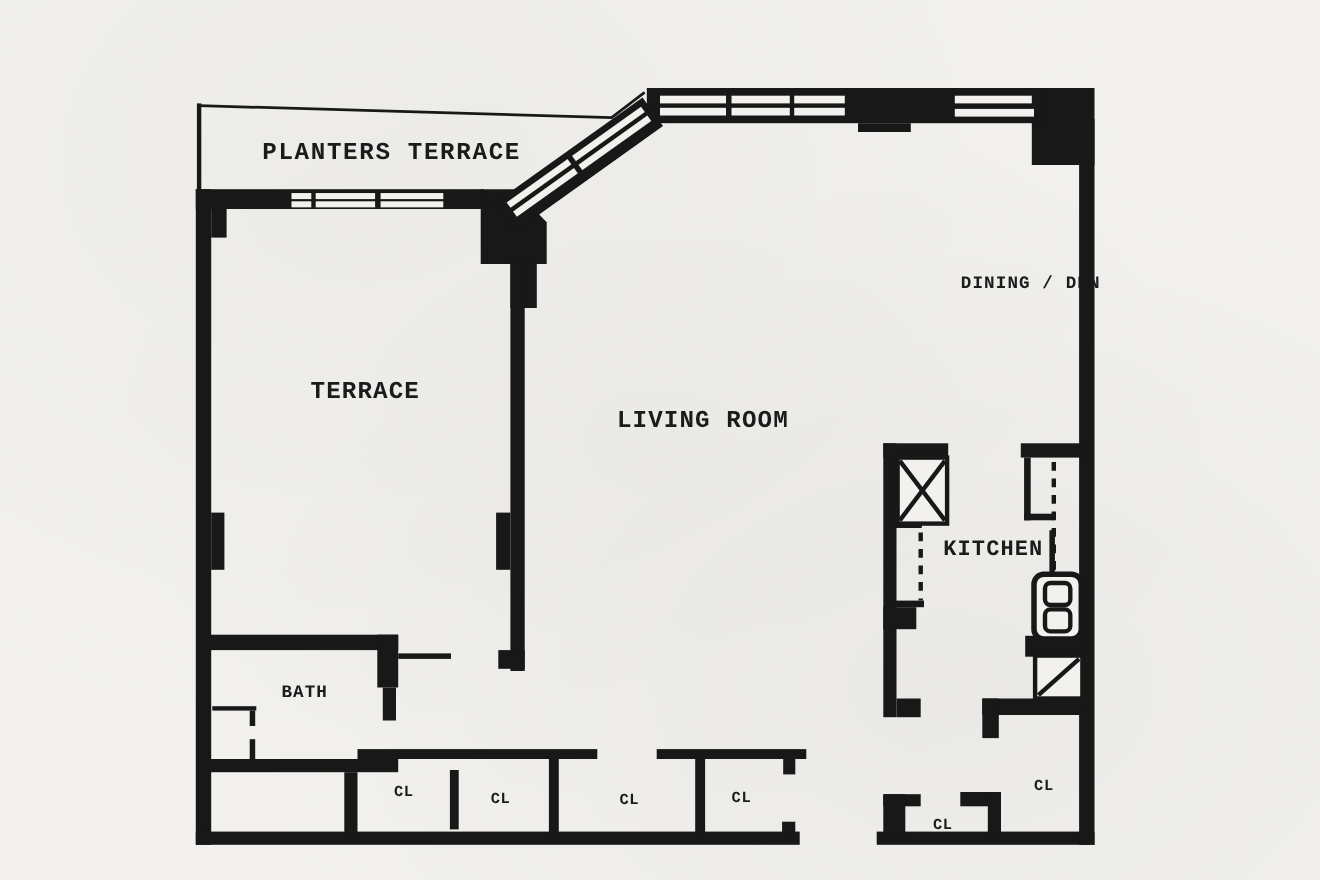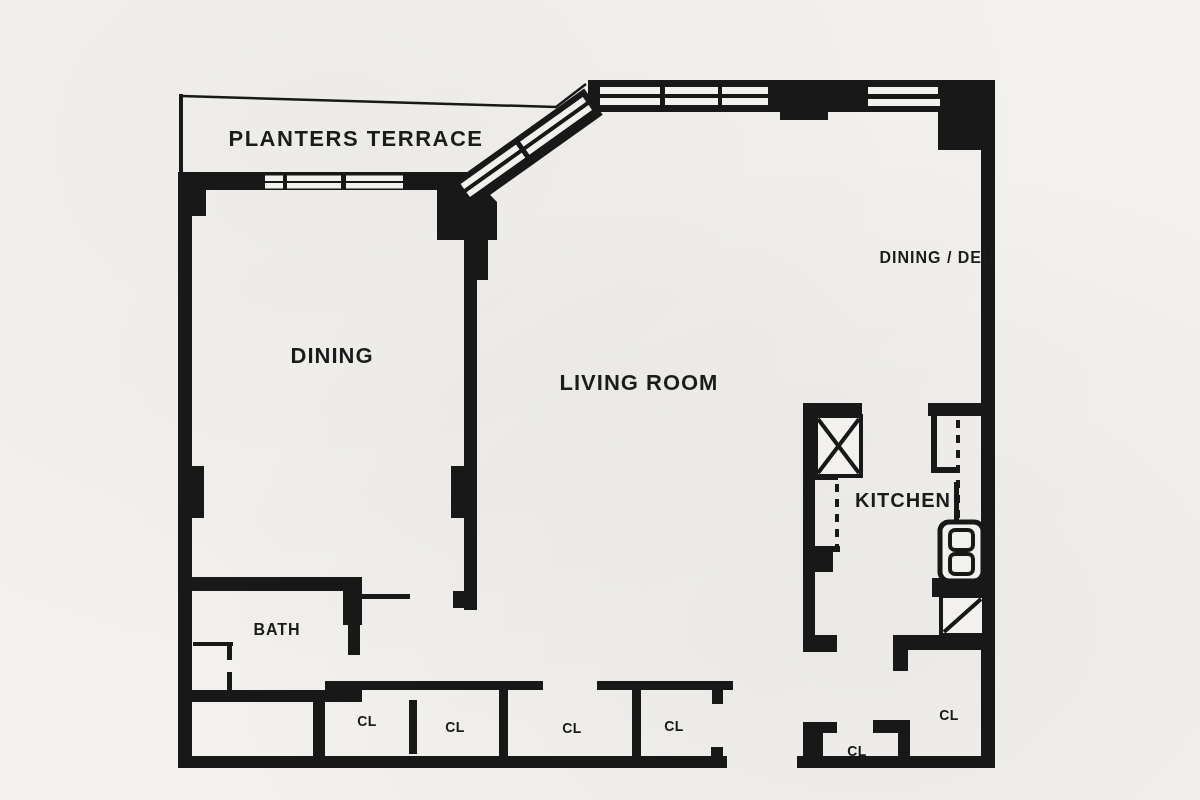--- a/index.html
+++ b/index.html
@@ -5,21 +5,21 @@
   html,body{margin:0;padding:0;}
   .stage{
     position:relative;
     width:1200px;height:800px;
     background:
       radial-gradient(ellipse at 28% 18%, rgba(0,0,0,0.025), transparent 60%),
       radial-gradient(ellipse at 72% 78%, rgba(0,0,0,0.03), transparent 55%),
       radial-gradient(ellipse at 50% 50%, rgba(0,0,0,0.012), transparent 70%),
       #f2f1ee;
     overflow:hidden;
-    font-family:Liberation Sans, sans-serif;
+    font-family:Liberation Mono, monospace;
   }
   .plan-svg{position:absolute;left:0;top:0;}
   .room-label{
     position:absolute;
     transform:translate(-50%,-50%);
     color:#1b1b1b;
     font-weight:700;
     white-space:nowrap;
     letter-spacing:1px;
     user-select:none;
@@ -159,21 +159,21 @@
 
       <g>
         <rect x="941" y="596" width="43" height="39" fill="#f2f1ee" stroke="#181818" stroke-width="4"></rect>
         <line x1="944" y1="632" x2="981" y2="599" stroke="#181818" stroke-width="4"></line>
       </g>
 
     </g>
   </svg>
 
   <div class="room-label lbl-terrace">PLANTERS TERRACE</div>
-  <div class="room-label lbl-bedroom">DINING</div>
+  <div class="room-label lbl-bedroom">TERRACE</div>
   <div class="room-label lbl-living">LIVING ROOM</div>
   <div class="room-label lbl-dining">DINING / DEN</div>
   <div class="room-label lbl-kitchen">KITCHEN</div>
   <div class="room-label lbl-bath">BATH</div>
 
   <div class="room-label lbl-cl lbl-cl1">CL</div>
   <div class="room-label lbl-cl lbl-cl2">CL</div>
   <div class="room-label lbl-cl lbl-cl3">CL</div>
   <div class="room-label lbl-cl lbl-cl4">CL</div>
   <div class="room-label lbl-cl lbl-cl5">CL</div>

